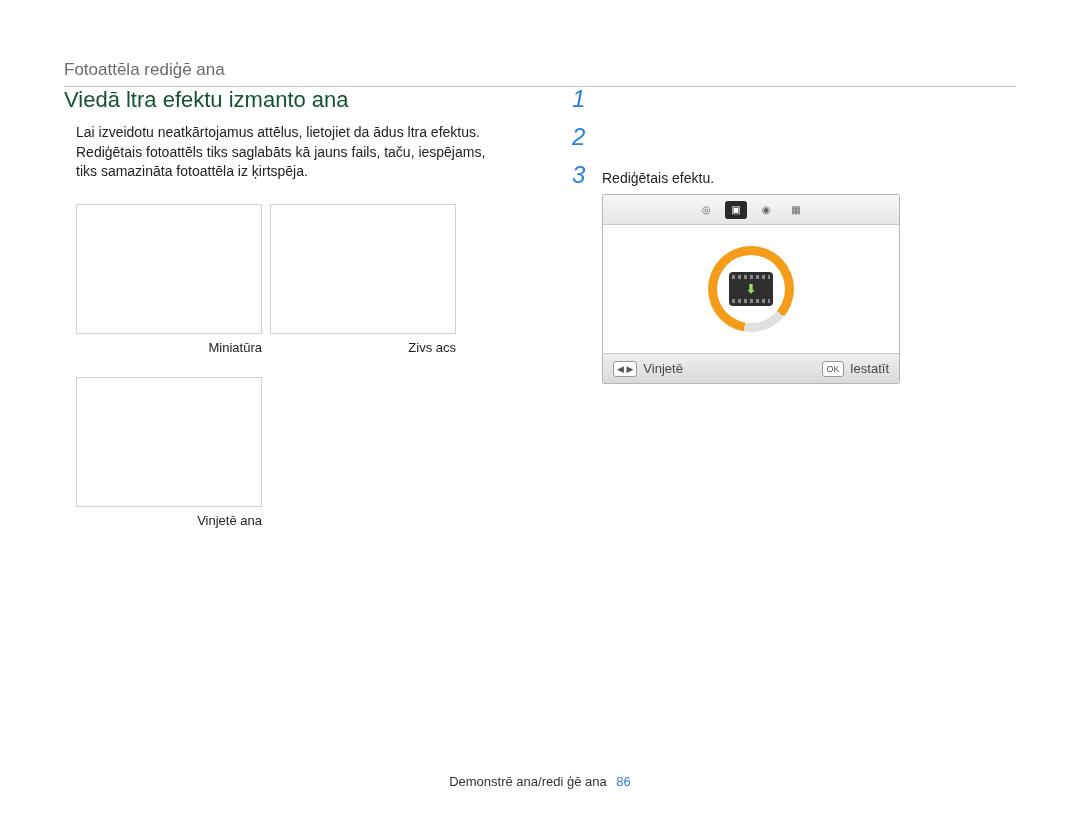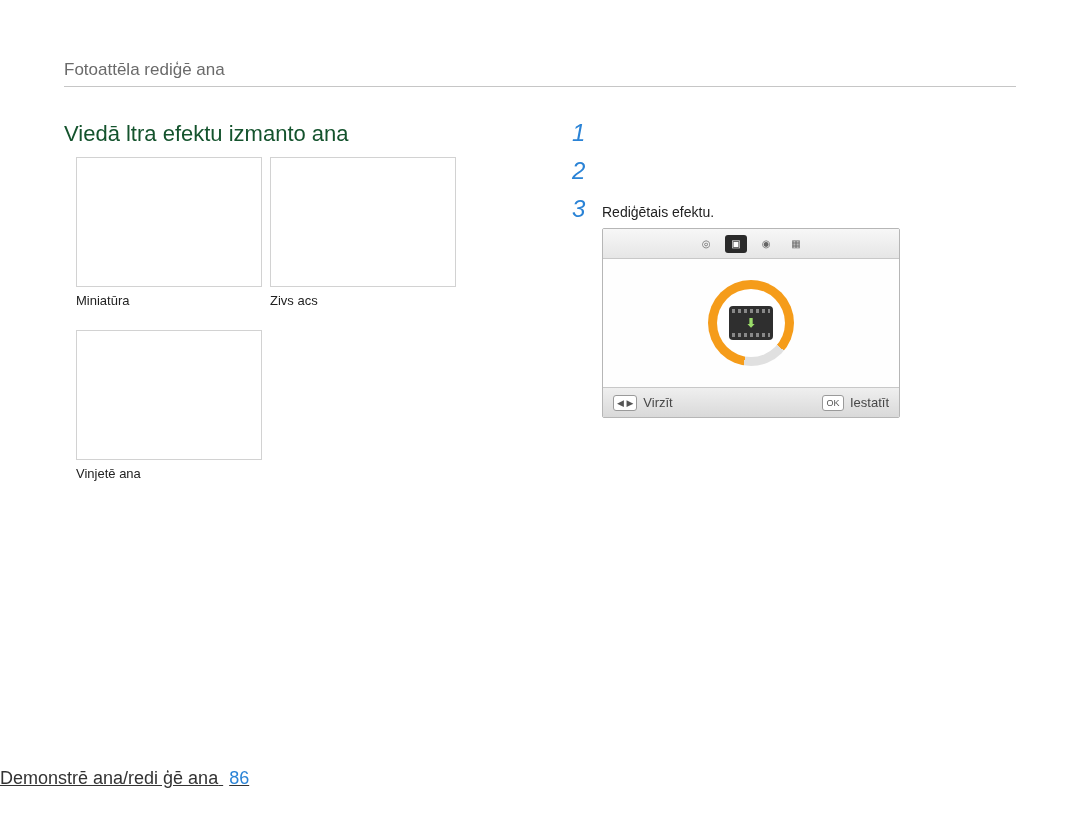--- a/index.html
+++ b/index.html
@@ -10,21 +10,20 @@
     font-family: Arial, Helvetica, sans-serif;
     color: #333;
     padding: 60px 64px 20px 64px;
     position: relative;
   }
   .page-header {
     color: #6a6a6a;
     font-size: 17px;
     padding-bottom: 6px;
     border-bottom: 1px solid #c6c6c6;
-    margin-bottom: 34px;
   }
   .columns {
     display: flex;
     gap: 64px;
   }
   .col { flex: 1; }
   .section-title {
     color: #14532d;
     font-size: 22px;
     font-weight: normal;
@@ -43,21 +42,21 @@
     gap: 0 8px;
     padding-left: 12px;
   }
   .thumb-cell { width: 186px; margin-bottom: 22px; }
   .thumb-box {
     width: 186px; height: 130px;
     border: 1px solid #d2d2d2;
     background: #fff;
     margin-bottom: 6px;
   }
-  .thumb-label { font-size: 13px; color: #222; }
+  .thumb-label { font-size: 13px; color: #222; text-align: right; }
   .step-list { display: flex; flex-direction: column; gap: 14px; }
   .step { display: flex; gap: 14px; align-items: flex-start; }
   .step-num {
     color: #2a83d6;
     font-size: 24px;
     font-weight: 300;
     line-height: 1;
     width: 16px;
     flex-shrink: 0;
     font-style: italic;
@@ -140,37 +139,37 @@
   .btn-chip {
     display: inline-flex; align-items: center; justify-content: center;
     min-width: 22px; height: 16px;
     border: 1px solid #9a9a9a; border-radius: 3px;
     font-size: 9px; background: #fff; color:#555;
     padding: 0 3px;
   }
   .footer {
     position: absolute;
     bottom: 26px; left: 0; right: 0;
-    text-align: left;
-    font-size: 18px;
+    text-align: center;
+    font-size: 13px;
     color: #333;
-    text-decoration: underline;
   }
   .footer .pg { color: #2a83d6; margin-left: 6px; }
 </style>
 </head>
 <body>
 
 <div class="page-header">
   <span>Fotoattēla rediģē ana</span>
 </div>
 
 <div class="columns">
   <div class="col">
     <h2 class="section-title">Viedā   ltra efektu izmanto ana</h2>
+    <p class="body-text">Lai izveidotu neatkārtojamus attēlus, lietojiet da ādus  ltra efektus. Rediģētais fotoattēls tiks saglabāts kā jauns fails, taču, iespējams, tiks samazināta fotoattēla iz ķirtspēja.</p>
 
     <div class="thumb-grid">
       <div class="thumb-cell">
         <div class="thumb-box"></div>
         <div class="thumb-label">Miniatūra</div>
       </div>
       <div class="thumb-cell">
         <div class="thumb-box"></div>
         <div class="thumb-label">Zivs acs</div>
       </div>
@@ -206,21 +205,21 @@
         <div class="ring">
           <div class="ring-inner">
             <div class="film-icon">
               <span class="dl">⬇</span>
             </div>
           </div>
         </div>
       </div>
       <div class="ds-footer">
         <span class="btn-chip">◀  ▶</span>
-        <span>Virzīt</span>
+        <span>Vinjetē</span>
         <span style="flex:1"></span>
         <span class="btn-chip">OK</span>
         <span>Iestatīt</span>
       </div>
     </div>
   </div>
 </div>
 
 <div class="footer">
   <span>Demonstrē ana/redi ģē ana</span>

